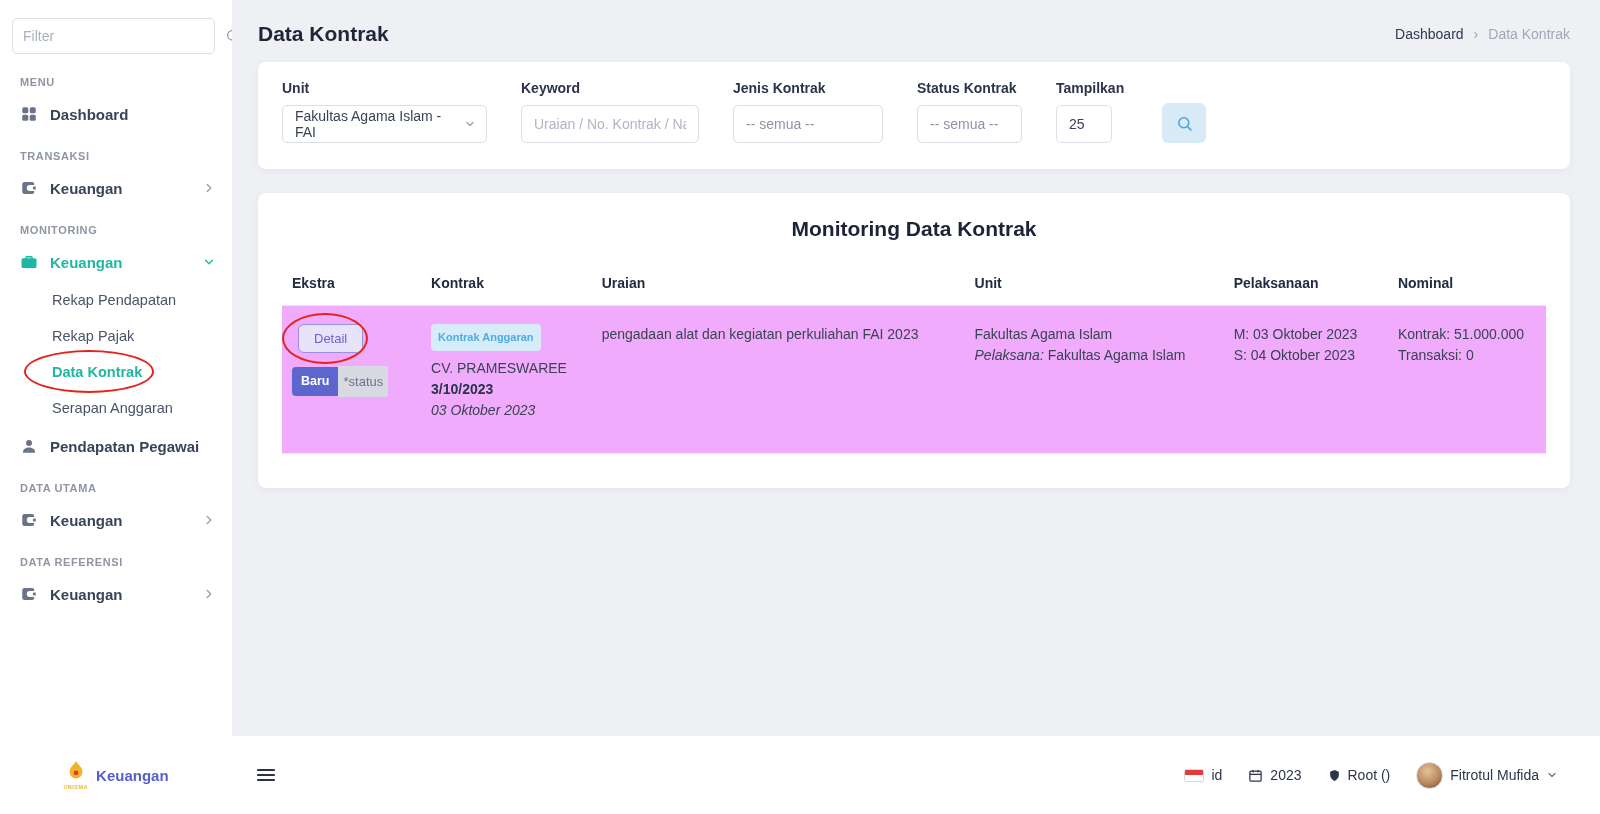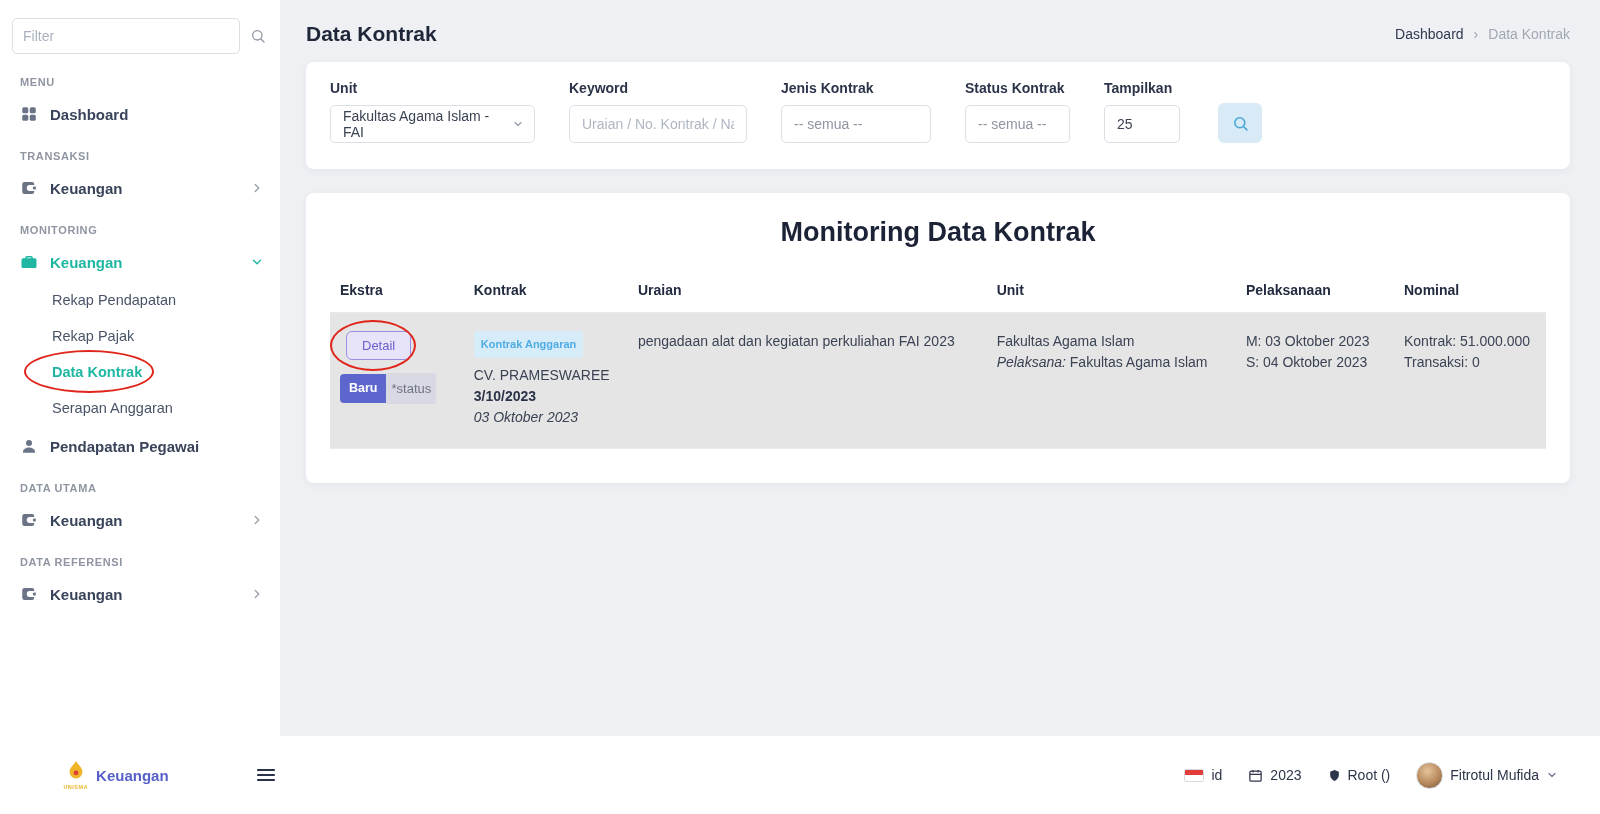--- a/index.html
+++ b/index.html
@@ -3,21 +3,21 @@
 <meta charset="utf-8">
 <style>
   * { margin:0; padding:0; box-sizing:border-box; }
   html,body { width:1600px; height:814px; overflow:hidden; }
   body { font-family:"Liberation Sans", sans-serif; background:#eef0f4; color:#3a4354; }
 
   .app { display:flex; flex-direction:column; width:1600px; height:814px; }
   .main-wrap { display:flex; flex:1; min-height:0; }
 
   
-  .sidebar { width:280px; background:#fff; padding-top:18px; flex-shrink:0; overflow:hidden; }
+  .sidebar { width:232px; background:#fff; padding-top:18px; flex-shrink:0; overflow:hidden; }
   .side-filter { display:flex; align-items:center; gap:10px; padding:0 14px 0 12px; margin-bottom:6px; }
   .side-filter input { flex:1; height:36px; border:1px solid #dbe0e7; border-radius:5px; padding:0 10px; font-size:14px; color:#3a4354; outline:none; font-family:inherit; }
   .side-filter input::placeholder { color:#a9b1bd; }
   .side-filter .icon { color:#8f97a4; display:flex; }
 
   .side-section { font-size:11px; font-weight:700; letter-spacing:.6px; color:#8f96a2; text-transform:uppercase; padding:16px 20px 6px; }
   .side-item { display:flex; align-items:center; gap:12px; height:40px; padding:0 16px 0 20px; font-size:15px; font-weight:600; color:#39445a; cursor:pointer; position:relative; }
   .side-item .icon { display:flex; color:#6b7486; }
   .side-item .chev { margin-left:auto; color:#9aa1ad; display:flex; }
   .side-item.active { color:#1fb7a2; }
@@ -42,28 +42,28 @@
   .card { background:#fff; border-radius:8px; box-shadow:0 2px 8px rgba(25,35,60,.05); }
   .filter-card { margin-top:16px; padding:18px 24px 26px; display:flex; gap:34px; align-items:flex-end; }
   .field { display:flex; flex-direction:column; }
   .field .flabel { font-size:14px; font-weight:600; color:#2c3449; margin-bottom:9px; }
   .ctrl { height:38px; border:1px solid #dbe0e7; border-radius:5px; background:#fff; font-size:14px; display:flex; align-items:center; }
   .select { justify-content:space-between; padding:0 10px 0 12px; cursor:pointer; color:#3a4354;gap:11px; }
   .select .chev { color:#9aa1ad; display:flex; margin-left:10px; }
   .select.muted span.val { color:#8d95a3; }
   .field input { outline:none; padding:0 12px; color:#3a4354; font-family:inherit; width:100%; height:100%; border:none; background:transparent; font-size:14px; }
   .field input::placeholder { color:#aeb6c2; }
-  .w-unit { width:205px; } .w-key { width:178px; } .w-jenis { width:150px; } .w-status { width:105px; } .w-show { width:76px; }
+  .w-unit { width:205px; } .w-key { width:178px; } .w-jenis { width:150px; } .w-status { width:105px; } .w-show { width:56px; }
   .search-btn { width:44px; height:40px; border:none; border-radius:6px; background:#d7eaf6; color:#49a7d8; display:flex; align-items:center; justify-content:center; cursor:pointer; margin-left:4px; }
 
   .table-card { margin-top:24px; padding:24px 24px 34px; }
-  .table-title { text-align:center; font-size:27px; font-weight:800; color:#1c2336; margin-bottom:24px; }
+  .table-title { text-align:center; font-size:21px; font-weight:800; color:#1c2336; margin-bottom:24px; }
   table { width:100%; border-collapse:collapse; table-layout:fixed; }
   th { text-align:left; font-size:14px; font-weight:700; color:#222b3f; padding:10px 10px 14px; border-bottom:1px solid #e6e9ee; }
-  td { vertical-align:top; font-size:14px; color:#3a4354; background:#e5e5e5; padding:18px 10px 20px; border-bottom:1px solid #e9ebef; line-height:21px; }
+  td { vertical-align:top; font-size:14px; color:#3a4354; background:#f0abfc; padding:18px 10px 32px; border-bottom:1px solid #e9ebef; line-height:21px; }
   .col-ekstra{width:11%;} .col-kontrak{width:13.5%;} .col-uraian{width:29.5%;} .col-unit{width:20.5%;} .col-pelaks{width:13%;} .col-nominal{width:12.5%;}
 
   .detail-wrap { position:relative; display:inline-block; margin-left:6px; }
   .detail-btn { font-size:13px; font-family:inherit; color:#6c60cf; background:#e7e4f9; border:1px solid #9b8fe4; padding:6px 15px; border-radius:6px; cursor:pointer; }
   .badge-row { margin-top:13px; display:flex; align-items:center; }
   .badge-baru { background:#5c66cc; color:#fff; font-size:12.5px; font-weight:700; padding:4px 9px; border-radius:4px 0 0 4px; }
   .badge-status { background:#d8d9e2; color:#6f7387; font-size:13px; padding:5px 5px; border-radius:0 3px 3px 0; }
   .badge-jenis { display:inline-block; background:#d6ecf9; color:#4face3; font-size:11px; font-weight:700; padding:3px 7px; border-radius:4px; margin-bottom:7px; }
   .bold { font-weight:700; color:#2a3347; }
   .italic { font-style:italic; }

